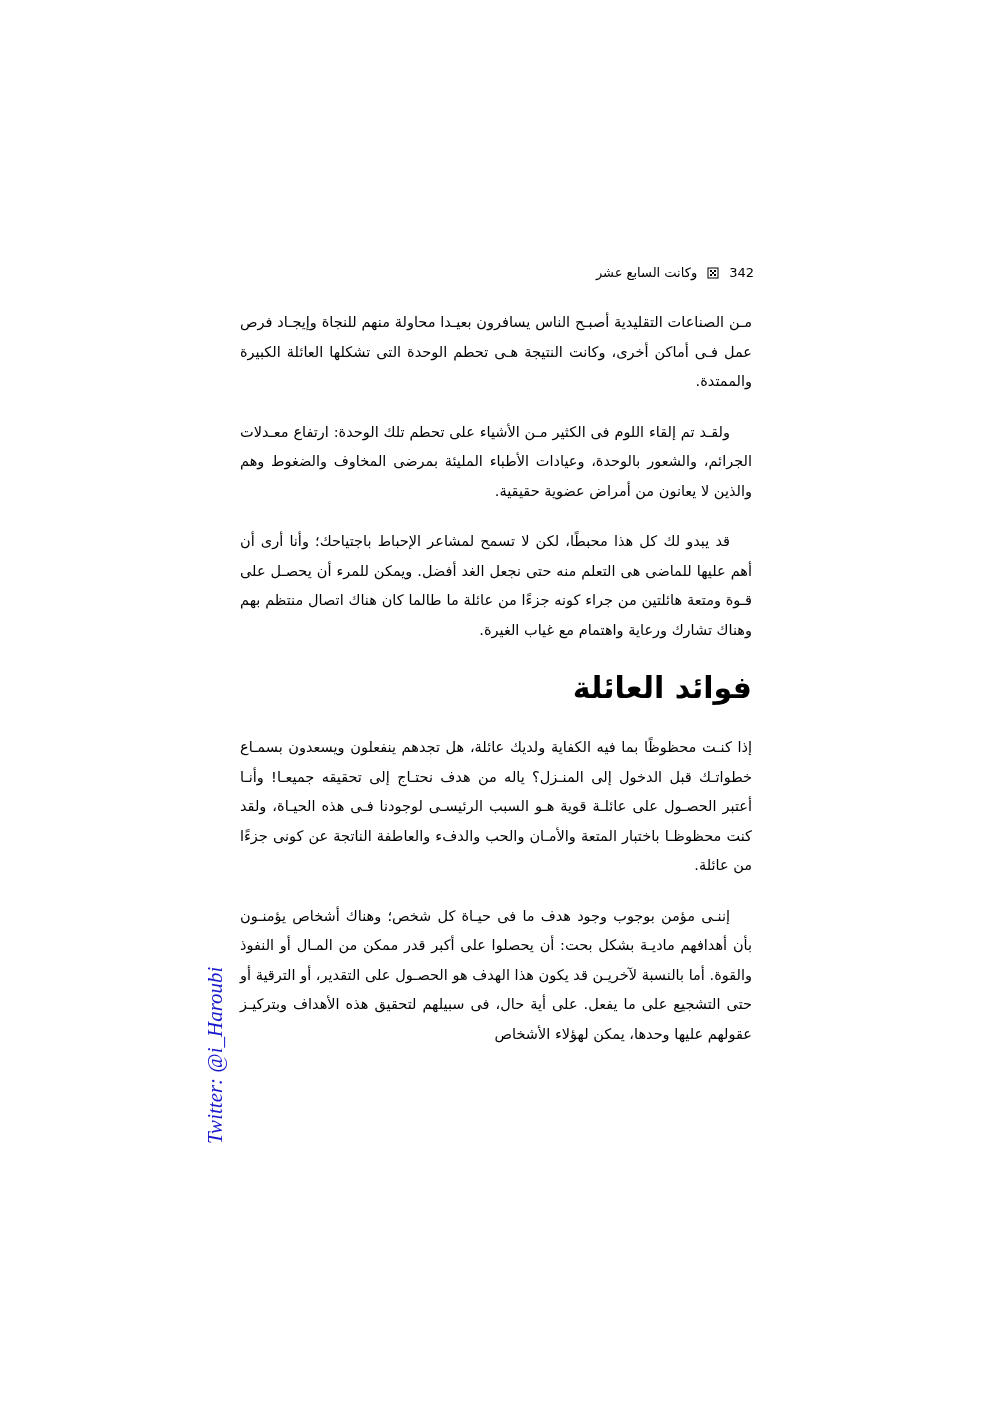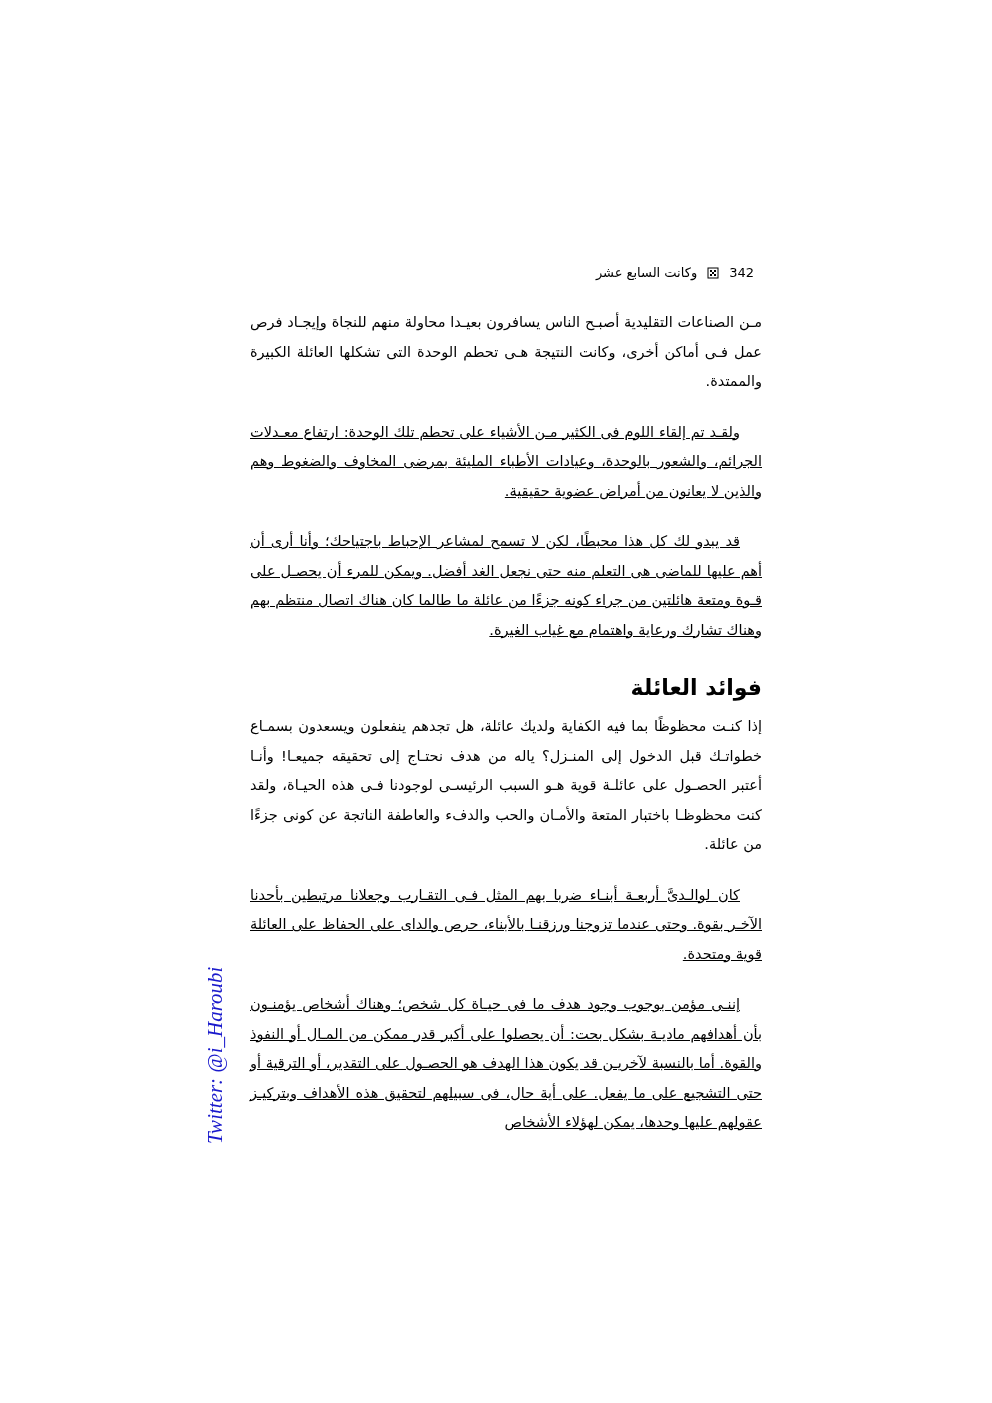--- a/index.html
+++ b/index.html
@@ -37,41 +37,40 @@
       display: inline-block;
       width: 12px;
       height: 12px;
       font-size: 12px;
       line-height: 12px;
       text-align: center;
     }
     .content {
       position: absolute;
       top: 308px;
-      left: 10px;
+      left: 0;
       width: 512px;
       direction: rtl;
       text-align: justify;
       text-align-last: right;
     }
     .para {
       font-size: 14.5px;
       line-height: 29.5px;
       margin: 0 0 21px 0;
       text-align: justify;
     }
     .para.indent {
       text-indent: 22px;
-      text-decoration: underline;
     }
     .section-title {
-      font-size: 22px;
+      font-size: 30px;
       font-weight: bold;
       line-height: 30px;
-      margin: 28px 0 9px 0;
+      margin: 28px 0 30px 0;
       text-align: right;
     }
     .watermark {
       position: absolute;
       left: 200px;
       top: 955px;
       width: 30px;
       height: 200px;
       writing-mode: vertical-rl;
       transform: rotate(180deg);
@@ -105,18 +104,17 @@
   </div>
 
   <div class="content">
     <p class="para">مـن الصناعات التقليدية أصبـح الناس يسافرون بعيـدا محاولة منهم للنجاة وإيجـاد فرص عمل فـى أماكن أخرى، وكانت النتيجة هـى تحطم الوحدة التى تشكلها العائلة الكبيرة والممتدة.</p>
     <p class="para indent">ولقـد تم إلقاء اللوم فى الكثير مـن الأشياء على تحطم تلك الوحدة: ارتفاع معـدلات الجرائم، والشعور بالوحدة، وعيادات الأطباء المليئة بمرضى المخاوف والضغوط    وهم والذين لا يعانون من أمراض عضوية حقيقية.</p>
     <p class="para indent">قد يبدو لك كل هذا محبطًا، لكن لا تسمح لمشاعر الإحباط باجتياحك؛ وأنا أرى أن أهم عليها للماضى هى التعلم منه حتى نجعل الغد أفضل. ويمكن للمرء أن يحصـل على قـوة ومتعة هائلتين من جراء كونه جزءًا من عائلة ما طالما كان هناك اتصال منتظم بهم وهناك تشارك ورعاية واهتمام مع غياب الغيرة.</p>
 
     <h2 class="section-title">فوائد العائلة</h2>
 
     <p class="para">إذا كنـت محظوظًا بما فيه الكفاية ولديك عائلة، هل تجدهم ينفعلون ويسعدون بسمـاع خطواتـك قبل الدخول إلى المنـزل؟ ياله من هدف نحتـاج إلى تحقيقه جميعـا! وأنـا أعتبر الحصـول على عائلـة قوية هـو السبب الرئيسـى لوجودنا فـى هذه الحيـاة، ولقد كنت محظوظـا باختبار المتعة والأمـان والحب والدفء والعاطفة الناتجة عن كونى جزءًا من عائلة.</p>
-    <p class="para indent">كان لوالـدىَّ أربعـة أبنـاء ضربا بهم المثل فـى التقـارب وجعلانا مرتبطين بأحدنا الآخـر بقوة. وحتى عندما تزوجنا ورزقنـا بالأبناء، حرص والداى على الحفاظ على العائلة قوية ومتحدة.</p>
     <p class="para indent">إننـى مؤمن بوجوب وجود هدف ما فى حيـاة كل شخص؛ وهناك أشخاص يؤمنـون بأن أهدافهم ماديـة بشكل بحت: أن يحصلوا على أكبر قدر ممكن من المـال أو النفوذ والقوة. أما بالنسبة لآخريـن قد يكون هذا الهدف هو الحصـول على التقدير، أو الترقية أو حتى التشجيع على ما يفعل. على أية حال، فى سبيلهم لتحقيق هذه الأهداف وبتركيـز عقولهم عليها وحدها، يمكن لهؤلاء الأشخاص</p>
   </div>
 </div>
 
 <div class="watermark">Twitter: @i_Haroubi</div>
 
 </body></html>

